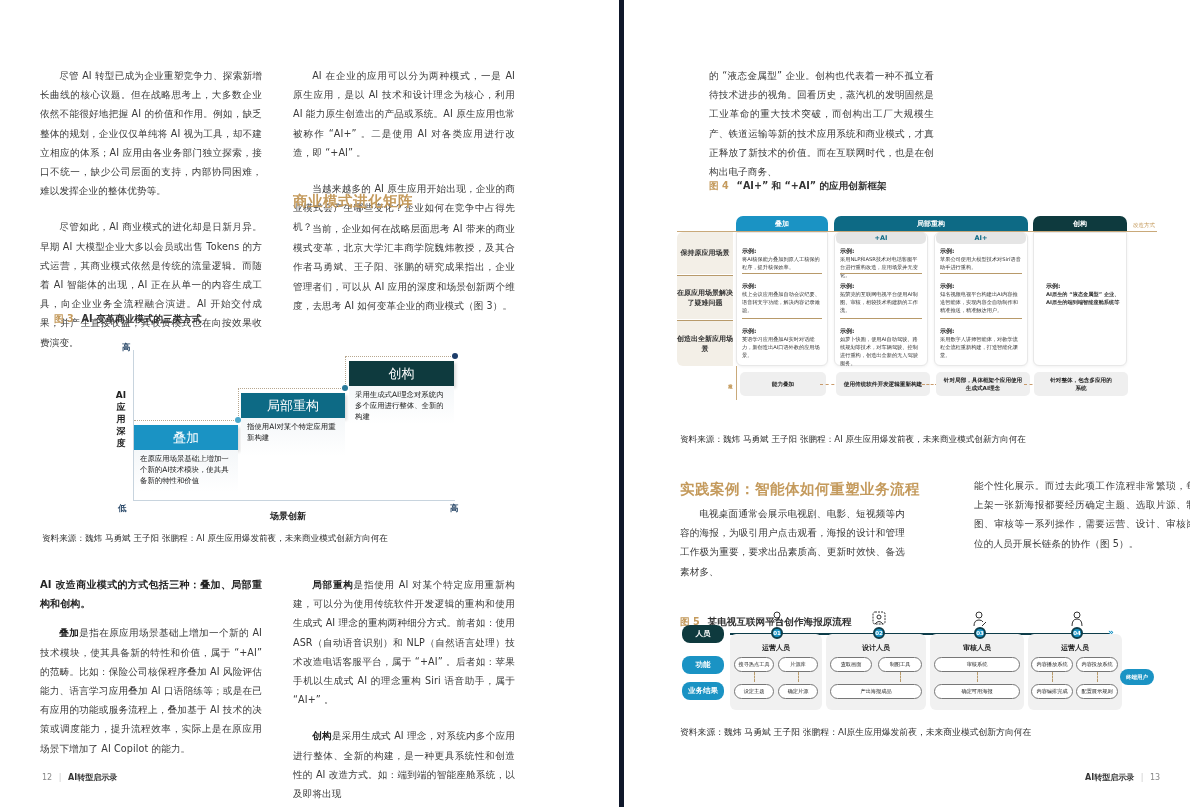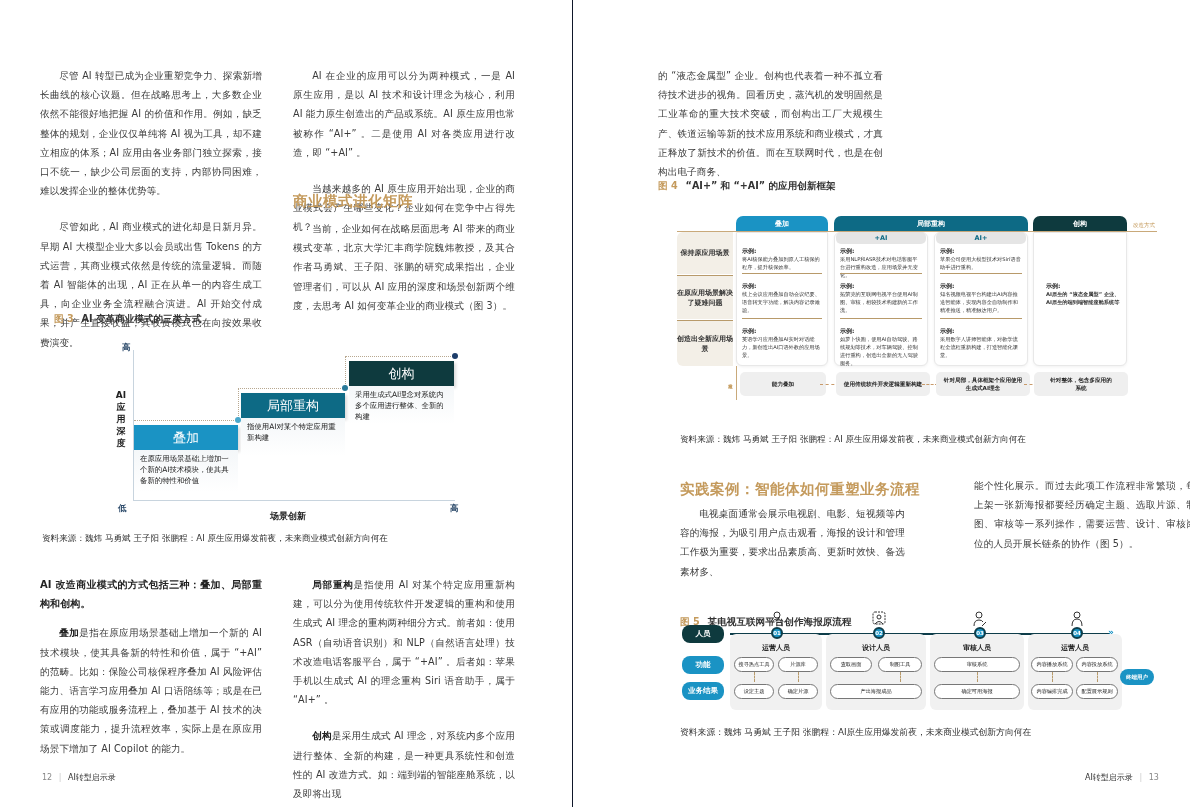--- a/index.html
+++ b/index.html
@@ -1,20 +1,20 @@
 <!DOCTYPE html>
 <html><head>
 <meta charset="utf-8">
 <style>
 *{box-sizing:border-box;margin:0;padding:0}
 html,body{width:1190px;height:807px;background:#ffffff;overflow:hidden}
 body{font-family:"DejaVu Sans","Liberation Sans",sans-serif;color:#333;position:relative}
 .page{position:absolute;top:0;height:807px;background:#fff}
 .page-left{left:0;width:595px}
-.page-right{left:572px;width:523px;border-left:1px solid #0f172a}
+.page-right{left:619px;width:523px;border-left:5px solid #0f172a}
 .para{position:absolute;font-size:9.6px;line-height:19.2px;color:#3a3a3a;text-align:justify;letter-spacing:0.1px}
 .para p{text-indent:2em;margin-bottom:17px}
 .para p.noindent{text-indent:0}
 .h-orange{position:absolute;font-size:14.5px;font-weight:bold;color:#c49a5c;letter-spacing:0.5px}
 .fig-title{position:absolute;font-size:9.6px;font-weight:bold;color:#333}
 .fig-title .num{color:#c49a5c;margin-right:8px}
 .source{position:absolute;font-size:8.6px;color:#333}
 .bold-lead{font-weight:bold;color:#222}
 .axis-v{position:absolute;left:133px;top:350px;width:1px;height:150px;background:#c8d4de}
 .axis-h{position:absolute;left:133px;top:500px;width:322px;height:1px;background:#c8d4de}
@@ -39,21 +39,21 @@
 
 .f5side{position:absolute;border-radius:8px;color:#fff;font-size:7.5px;font-weight:bold;text-align:center;line-height:18px}
 .f5group{position:absolute;background:#f1f1f1;border-radius:6px}
 .f5num{position:absolute;width:12px;height:12px;border-radius:50%;background:#1a93c4;border:2px solid #0e3d4a;color:#fff;font-size:5.5px;font-weight:bold;text-align:center;line-height:9px}
 .f5role{position:absolute;font-size:7px;font-weight:bold;color:#222;text-align:center}
 .f5pill{position:absolute;border:1px solid #777;border-radius:8px;background:#fff;font-size:5.2px;color:#222;text-align:center;line-height:13px;white-space:nowrap}
 .f5vline{position:absolute;border-left:1px dashed #b89a6a;height:10px}
 .f5line{position:absolute;height:2px;background:#0e3d4a}
 .f5ic{position:absolute;width:14px;height:16px}
 .footer{position:absolute;top:772px;font-size:8px;color:#888}
-.footer b{color:#333;font-weight:normal}
+.footer b{color:#333;font-weight:bold}
 </style>
 </head>
 <body>
 
 <div class="page page-left">
 
   <div class="para" style="left:40px;top:66px;width:222px;">
     <p>尽管 AI 转型已成为企业重塑竞争力、探索新增长曲线的核心议题。但在战略思考上，大多数企业依然不能很好地把握 AI 的价值和作用。例如，缺乏整体的规划，企业仅仅单纯将 AI 视为工具，却不建立相应的体系；AI 应用由各业务部门独立探索，接口不统一，缺少公司层面的支持，内部协同困难，难以发挥企业的整体优势等。</p>
     <p>尽管如此，AI 商业模式的进化却是日新月异。早期 AI 大模型企业大多以会员或出售 Tokens 的方式运营，其商业模式依然是传统的流量逻辑。而随着 AI 智能体的出现，AI 正在从单一的内容生成工具，向企业业务全流程融合演进。AI 开始交付成果，并产生直接收益，其收费模式也在向按效果收费演变。</p>
   </div>

